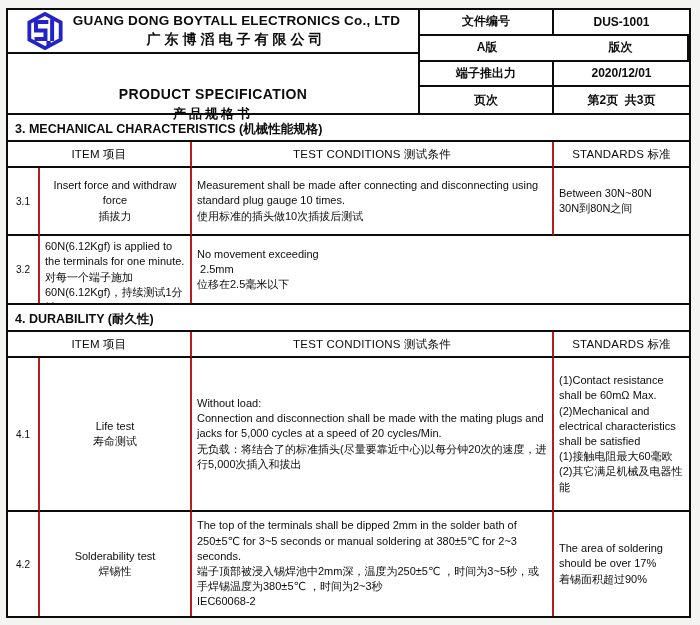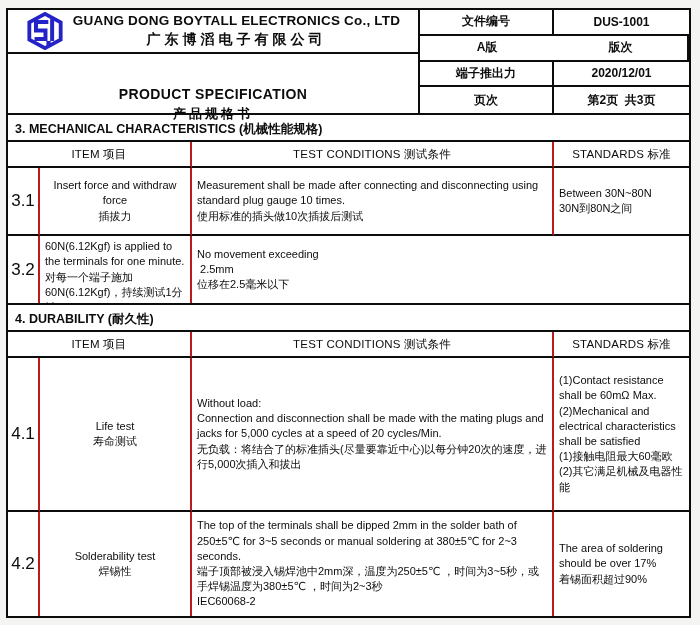--- a/index.html
+++ b/index.html
@@ -39,21 +39,21 @@
   }
   
   .tbl { display:grid; grid-template-columns:32px 152px 362px 1fr; border-bottom:2px solid #0c0c0c; box-sizing:border-box; }
   .tbl.t3 { grid-template-rows:26px 68px 67px; }
   .tbl.t4 { grid-template-rows:26px 154px 104px; border-bottom:none; }
   .c { border-right:2px solid #b91c1c; border-bottom:2px solid #0c0c0c; box-sizing:border-box; overflow:hidden; }
   .c.lc { border-right:none; }
   .c.lb { border-bottom:none; }
   .th { display:flex; align-items:center; justify-content:center; font-size:11.5px; letter-spacing:.2px; }
   .span2 { grid-column:1 / 3; }
-  .no { display:flex; align-items:center; justify-content:center; font-size:17px; }
+  .no { display:flex; align-items:center; justify-content:center; font-size:10px; }
   .item { display:flex; flex-direction:column; align-items:center; justify-content:center; text-align:center; font-size:11px; line-height:1.4; padding:2px 4px; }
   .test, .std { display:flex; flex-direction:column; justify-content:center; font-size:11px; line-height:1.38; padding:3px 5px; }
   .line { white-space:pre-wrap; }
   .logo-svg { display:block; flex:none; }
 </style>
 </head>
 <body>
 
 <div class="sheet">
 

